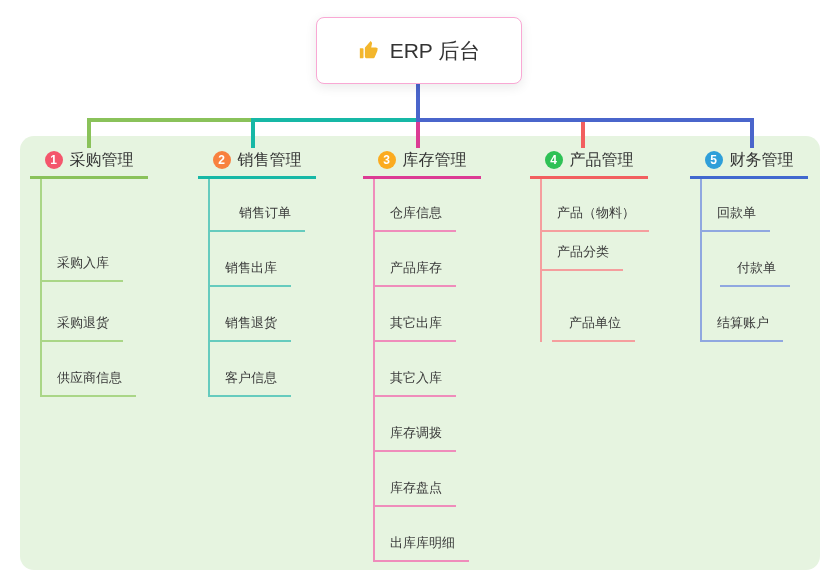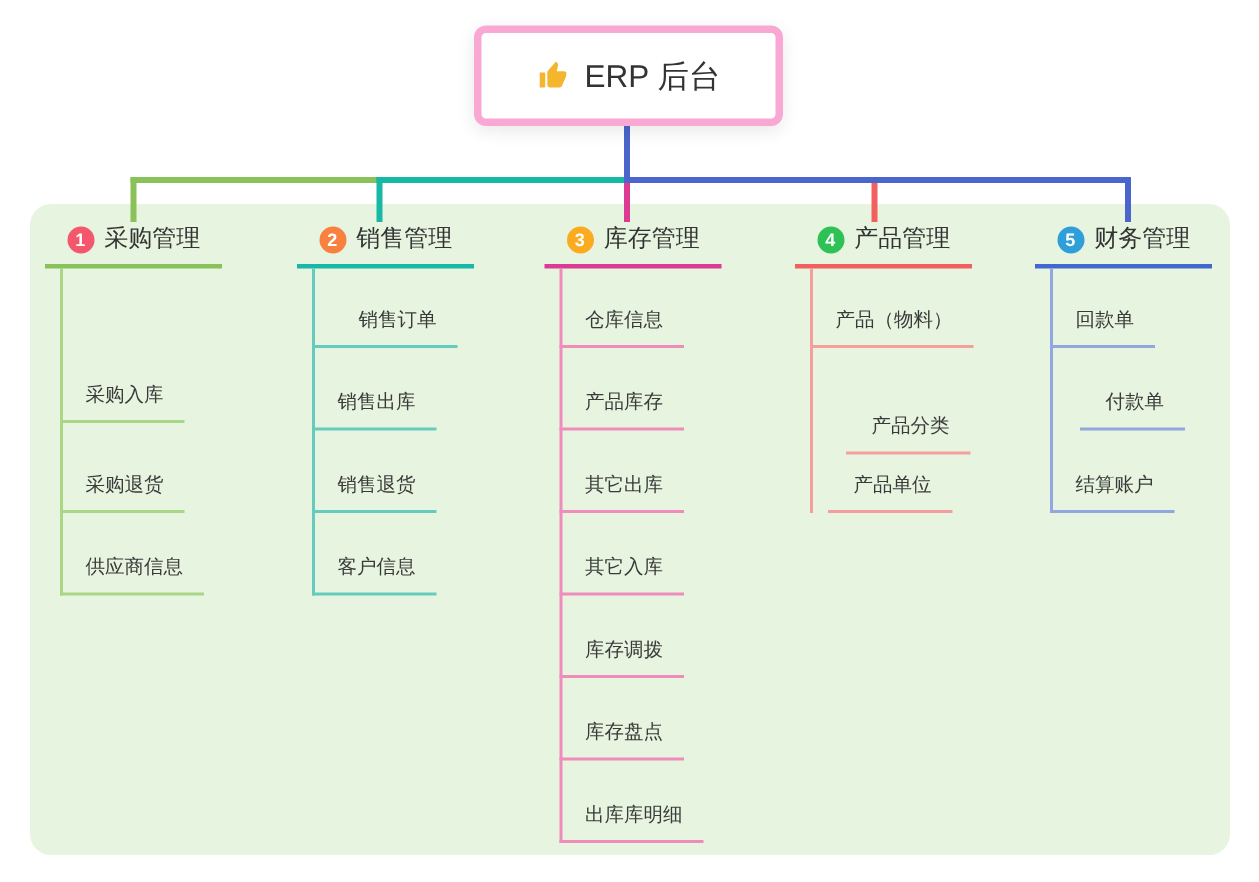--- a/index.html
+++ b/index.html
@@ -4,21 +4,21 @@
 <style>
   html,body{margin:0;padding:0;background:#ffffff;}
   #stage{
     position:relative;width:839px;height:588px;overflow:hidden;
     font-family:"Liberation Sans","DejaVu Sans",sans-serif;
     background:#ffffff;
   }
   
   .root-node{
     position:absolute;left:316px;top:17px;width:206px;height:67px;
-    background:#ffffff;border:5px solid #f9a8d4;border-radius:8px;
+    background:#ffffff;border:1px solid #f9a8d4;border-radius:8px;
     box-shadow:0 3px 12px rgba(0,0,0,0.09);
     display:flex;align-items:center;justify-content:center;gap:10px;
     font-size:21px;color:#333333;box-sizing:border-box;
   }
   .root-node svg{display:block;}
   
   .panel{
     position:absolute;left:20px;top:136px;width:800px;height:434px;
     border-radius:14px;
   }
@@ -97,21 +97,21 @@
     <div class="child" style="left: 373px; top: 370px; border-bottom-color: rgb(239, 140, 187);">其它入库</div>
     <div class="child" style="left: 373px; top: 425px; border-bottom-color: rgb(239, 140, 187);">库存调拨</div>
     <div class="child" style="left: 373px; top: 480px; border-bottom-color: rgb(239, 140, 187);">库存盘点</div>
     <div class="child" style="left: 373px; top: 535px; border-bottom-color: rgb(239, 140, 187);">出库库明细</div>
     <div class="branch-header" style="left: 530px; border-bottom-color: rgb(242, 95, 95);">
       <span class="badge" style="background: rgb(46, 193, 85);">4</span>
       <span>产品管理</span>
     </div>
     <div class="spine" style="left: 540px; top: 179px; height: 163px; background: rgb(245, 158, 158);"></div>
     <div class="child" style="left: 540px; top: 205px; border-bottom-color: rgb(245, 158, 158);">产品（物料）</div>
-    <div class="child" style="left: 540px; top: 276px; border-bottom-color: rgb(245, 158, 158); margin-left: 24px;">产品分类</div>
+    <div class="child" style="left: 540px; top: 244px; border-bottom-color: rgb(245, 158, 158);">产品分类</div>
     <div class="child" style="left: 540px; top: 315px; border-bottom-color: rgb(245, 158, 158); margin-left: 12px;">产品单位</div>
     <div class="branch-header" style="left: 690px; border-bottom-color: rgb(65, 104, 207);">
       <span class="badge" style="background: rgb(47, 159, 217);">5</span>
       <span>财务管理</span>
     </div>
     <div class="spine" style="left: 700px; top: 179px; height: 163px; background: rgb(144, 167, 224);"></div>
     <div class="child" style="left: 700px; top: 205px; border-bottom-color: rgb(144, 167, 224);">回款单</div>
     <div class="child" style="left: 720px; top: 260px; border-bottom-color: rgb(144, 167, 224);">付款单</div>
     <div class="child" style="left: 700px; top: 315px; border-bottom-color: rgb(144, 167, 224);">结算账户</div>
   </div>

